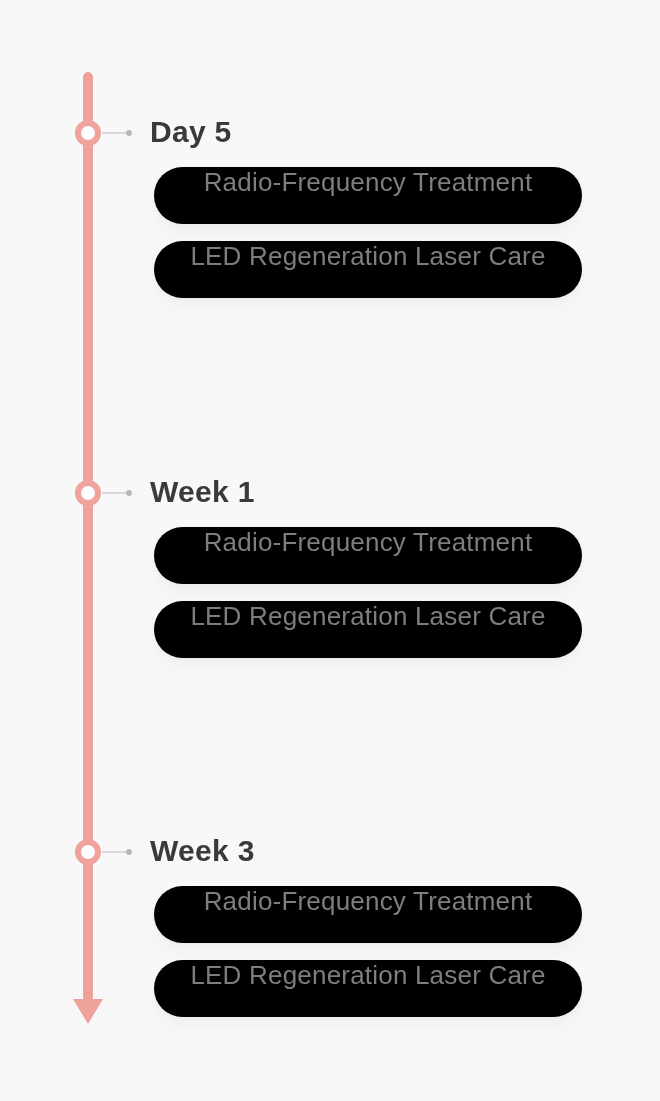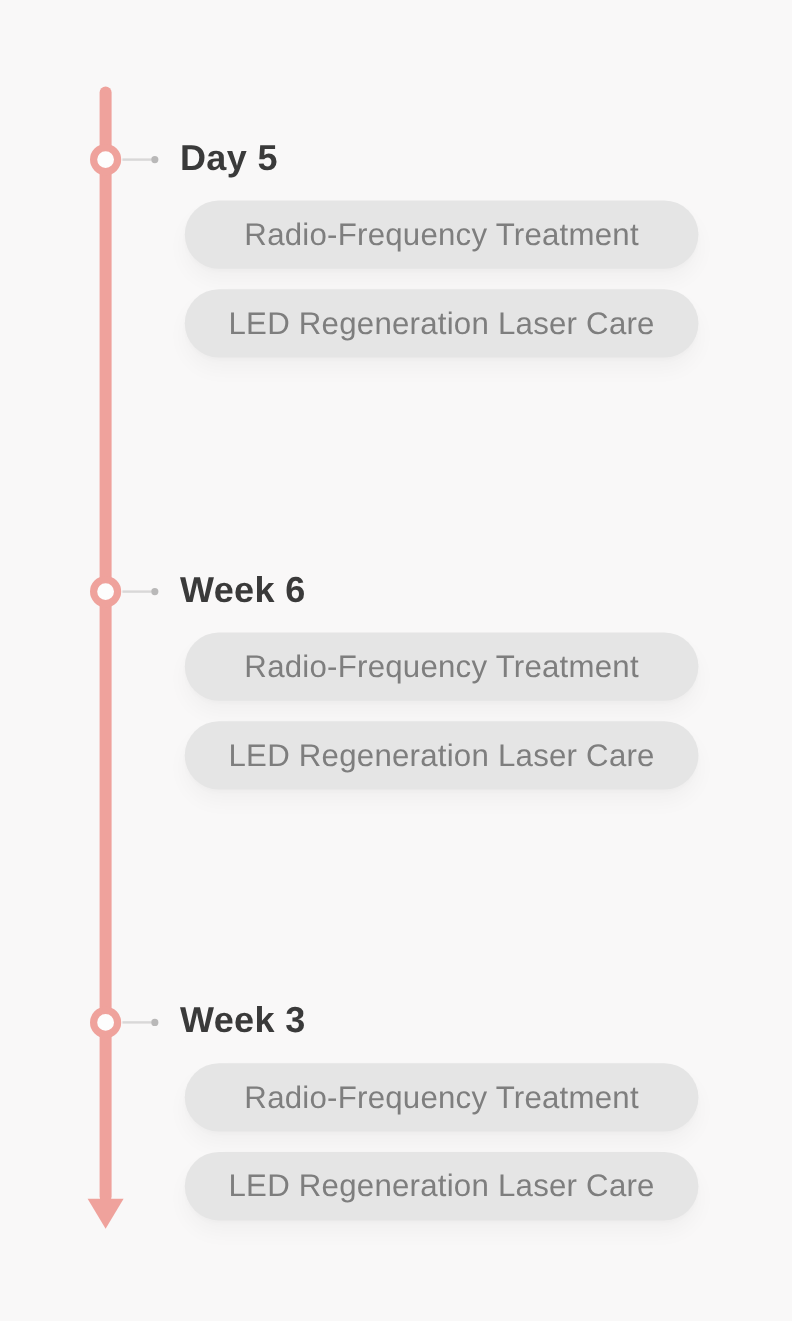--- a/index.html
+++ b/index.html
@@ -84,24 +84,24 @@
     left: 154px;
     top: 47px;
     width: 428px;
     display: flex;
     flex-direction: column;
     gap: 17px;
   }
   .card {
     height: 57px;
     border-radius: 28.5px;
-    background: #e5e5e5;
+    background: #000000;
     box-shadow: 0 10px 18px rgba(0, 0, 0, 0.035), 0 2px 4px rgba(0, 0, 0, 0.02);
     display: flex;
-    align-items: center;
+    align-items: flex-start;
     justify-content: center;
   }
   .card span {
     font-size: 26px;
     font-weight: 400;
     letter-spacing: 0.2px;
     color: #7e7e7e;
     white-space: nowrap;
   }
   .s0 { top: 120px; }
@@ -131,21 +131,21 @@
         <span>LED Regeneration Laser Care</span>
       </div>
     </div>
   </section>
 
   <section class="tl-section s1">
     <div class="node-row">
       <span class="node"></span>
       <span class="connector"></span>
       <span class="conn-dot"></span>
-      <h2 class="section-label">Week 6</h2>
+      <h2 class="section-label">Week 1</h2>
     </div>
     <div class="cards">
       <div class="card">
         <span>Radio-Frequency Treatment</span>
       </div>
       <div class="card">
         <span>LED Regeneration Laser Care</span>
       </div>
     </div>
   </section>

